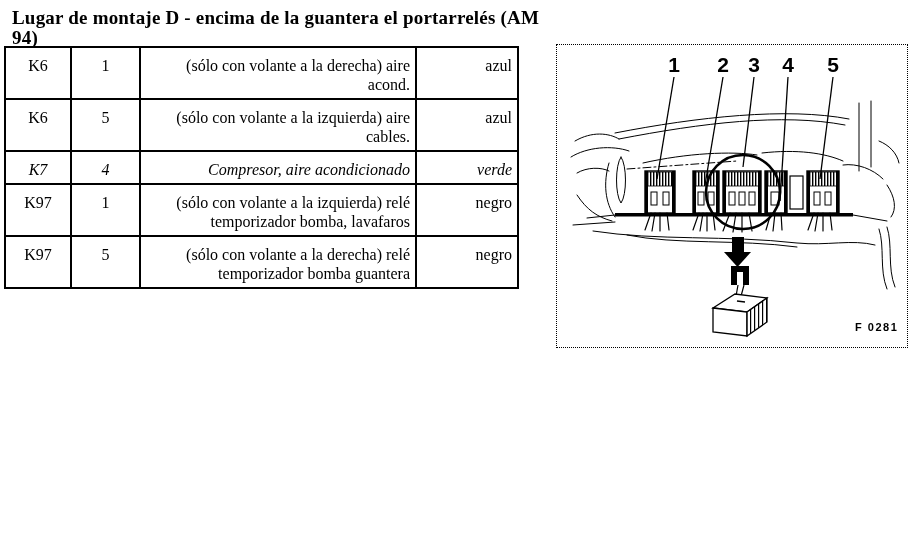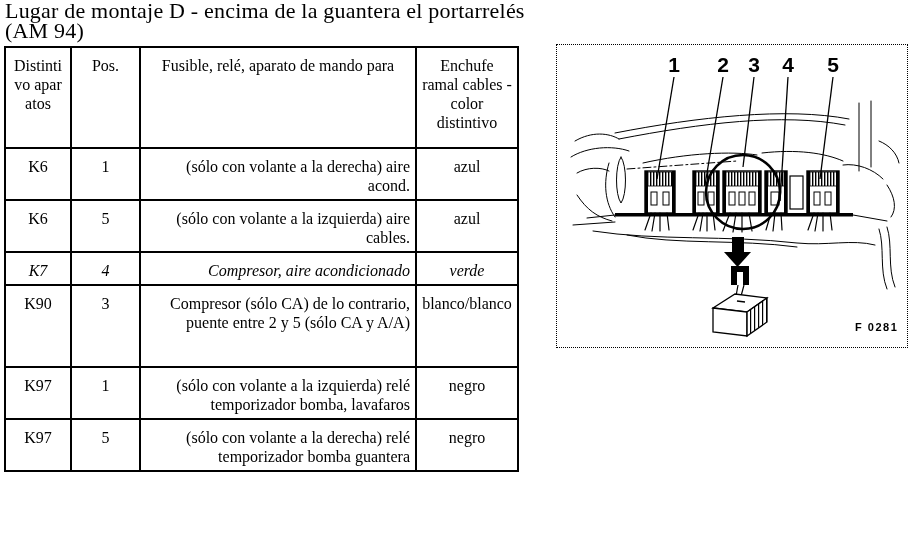--- a/index.html
+++ b/index.html
@@ -1,30 +1,30 @@
 <!DOCTYPE html>
 <html><head>
 <meta charset="utf-8">
 <style>
   html,body{margin:0;padding:0;background:#ffffff;}
   body{width:910px;height:538px;position:relative;overflow:hidden;
        font-family:"Liberation Serif",serif;color:#000;}
 
-  .title{position:absolute;left:5px;top:1px;width:548px;margin:0;
-         font-size:22px;font-weight:normal;line-height:20px;letter-spacing:.2px;}
+  .title{position:absolute;left:5px;top:1px;width:548px;margin:7px;
+         font-size:19px;font-weight:bold;line-height:20px;letter-spacing:.2px;}
 
   table.reltable{position:absolute;left:4px;top:46px;width:513px;
                  border-collapse:collapse;table-layout:fixed;background:#fff;}
   .reltable th,.reltable td{border:2px solid #000;font-size:16px;font-weight:normal;
                  line-height:19px;vertical-align:top;padding:8px 5px 4px;}
   .reltable th{text-align:center;}
   th.h-id{word-break:break-all;}
   td.c-id,td.c-pos{text-align:center;}
   td.c-desc{text-align:right;}
-  td.c-plug{text-align:center;word-break:break-all;}
+  td.c-plug{text-align:right;word-break:break-all;}
   tr.rowhead{height:101px;}
   tr.row2{height:40px;padding-left:28px;}
   tr.row1{height:31px;font-style:italic;}
   tr.row3{height:82px;}
 
   .figure{position:absolute;left:556px;top:44px;width:352px;height:304px;
           border:1px dotted #000;box-sizing:border-box;background:#fff;}
   .figure svg{display:block;width:100%;height:100%;}
   .callout{font-family:"Liberation Sans",sans-serif;font-weight:bold;font-size:21px;}
   .figlabel{font-family:"Liberation Sans",sans-serif;font-weight:bold;font-size:11px;letter-spacing:1.5px;}
@@ -35,49 +35,37 @@
 <h1 class="title">Lugar de montaje D - encima de la guantera el portarrelés (AM 94)</h1>
 
 <table class="reltable">
   <colgroup>
     <col style="width:66px">
       <col style="width:69px">
       <col style="width:276px">
       <col style="width:102px">
   </colgroup>
   <tbody>
-    <tr class="rowhead">
-      <th class="h-id">Distintivo aparatos</th>
-      <th class="h-pos">Pos.</th>
-      <th class="h-desc">Fusible, relé, aparato de mando para</th>
-      <th class="h-plug">Enchufe ramal cables - color distintivo</th>
-    </tr>
     <tr class="row2">
       <td class="c-id">K6</td>
       <td class="c-pos">1</td>
       <td class="c-desc">(sólo con volante a la derecha) aire acond.</td>
       <td class="c-plug">azul</td>
     </tr>
     <tr class="row2">
       <td class="c-id">K6</td>
       <td class="c-pos">5</td>
       <td class="c-desc">(sólo con volante a la izquierda) aire cables.</td>
       <td class="c-plug">azul</td>
     </tr>
     <tr class="row1">
       <td class="c-id">K7</td>
       <td class="c-pos">4</td>
       <td class="c-desc">Compresor, aire acondicionado</td>
       <td class="c-plug">verde</td>
-    </tr>
-    <tr class="row3">
-      <td class="c-id">K90</td>
-      <td class="c-pos">3</td>
-      <td class="c-desc">Compresor (sólo CA) de lo contrario, puente entre 2 y 5 (sólo CA y A/A)</td>
-      <td class="c-plug">blanco/blanco</td>
     </tr>
     <tr class="row2">
       <td class="c-id">K97</td>
       <td class="c-pos">1</td>
       <td class="c-desc">(sólo con volante a la izquierda) relé temporizador bomba, lavafaros</td>
       <td class="c-plug">negro</td>
     </tr>
     <tr class="row2">
       <td class="c-id">K97</td>
       <td class="c-pos">5</td>

